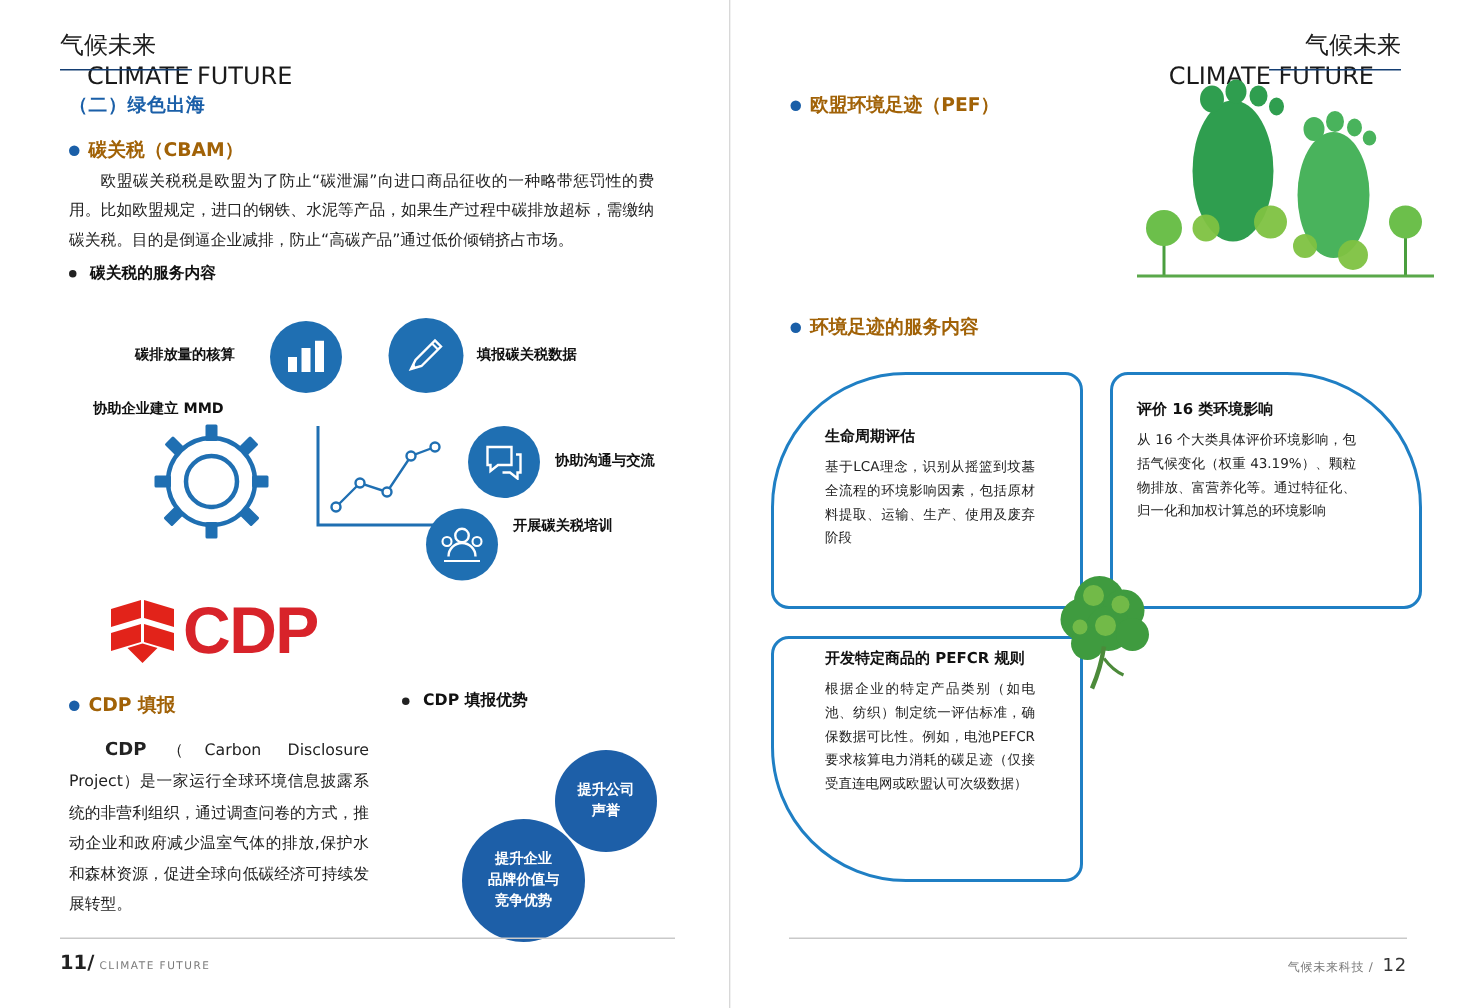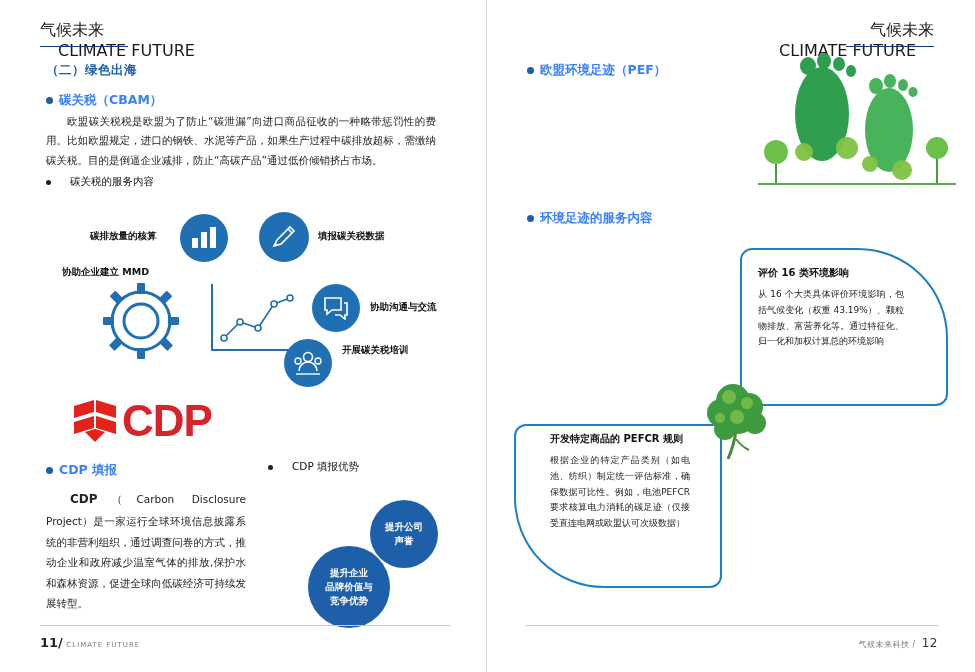--- a/index.html
+++ b/index.html
@@ -6,25 +6,25 @@
   body{width:975px;height:672px;font-family:"DejaVu Sans","Liberation Sans",sans-serif;color:#1a1a1a;overflow:hidden;}
   .spread{position:relative;width:975px;height:672px;display:flex;}
   .page{position:relative;width:487px;height:672px;box-sizing:border-box;background:#fff;}
   .page.left{border-right:1px solid #d8d8d8;}
   .gutter{position:absolute;left:487px;top:0;width:1px;height:672px;background:#dcdcdc;}
   .logo-wrap{position:absolute;top:20px;}
   .logo-rule{position:absolute;height:1px;background:#143e73;top:46px;}
 
   
   .h-sec{font-size:12.5px;font-weight:bold;color:#1a5fa8;letter-spacing:.5px;}
-  .h-bullet{display:flex;align-items:center;gap:6px;font-size:12.5px;font-weight:bold;color:#3b82f6;}
+  .h-bullet{display:flex;align-items:center;gap:6px;font-size:12.5px;font-weight:bold;color:#a16207;}
   .h-bullet .bd{width:7px;height:7px;border-radius:50%;background:#1a5fa8;flex:none;}
   .para{font-size:10.5px;line-height:1.85;color:#222;text-align:justify;}
   .indent{text-indent:2em;}
-  .small-head{display:flex;align-items:center;gap:19px;font-size:10.5px;color:#111;}
+  .small-head{display:flex;align-items:center;gap:9px;font-size:10.5px;color:#111;font-weight:bold;}
   .small-head .sd{width:5px;height:5px;border-radius:50%;background:#222;flex:none;}
 
   
   .svc{position:absolute;left:40px;top:196px;width:410px;height:190px;}
   .svc .lbl{position:absolute;font-size:9.5px;font-weight:bold;color:#111;white-space:nowrap;}
   .circ{position:absolute;border-radius:50%;background:#1f6fb2;display:flex;align-items:center;justify-content:center;}
 
   
   .cdp{position:absolute;left:72px;top:398px;display:flex;align-items:center;}
   .cdp .mark{position:relative;width:46px;height:46px;}
@@ -247,20 +247,26 @@
       </svg>
     </div>
 
     <div class="h-bullet" style="position:absolute;left:40px;top:210px;font-size:12.5px;">
       <span class="bd"></span>
       <span>环境足迹的服务内容</span>
     </div>
 
     <div class="petals">
 
+      <div class="petal" style="left:0;top:0;width:208px;height:158px;border-radius:90px 12px 0 12px;">
+        <div class="petal-inner" style="padding-top:34px;padding-left:34px;">
+          <div class="pt">生命周期评估</div>
+          <div class="pb" style="width:140px;">基于LCA理念，识别从摇篮到坟墓全流程的环境影响因素，包括原材料提取、运输、生产、使用及废弃阶段</div>
+        </div>
+      </div>
 
       <div class="petal" style="left:226px;top:0;width:208px;height:158px;border-radius:12px 90px 12px 0;">
         <div class="petal-inner" style="padding-right:34px;">
           <div class="pt">评价 16 类环境影响</div>
           <div class="pb" style="width:146px;">从 16 个大类具体评价环境影响，包括气候变化（权重 43.19%）、颗粒物排放、富营养化等。通过特征化、归一化和加权计算总的环境影响</div>
         </div>
       </div>
 
       <div class="petal" style="left:0;top:176px;width:208px;height:164px;border-radius:12px 0 12px 90px;">
         <div class="petal-inner" style="padding-top:6px;padding-left:34px;">

